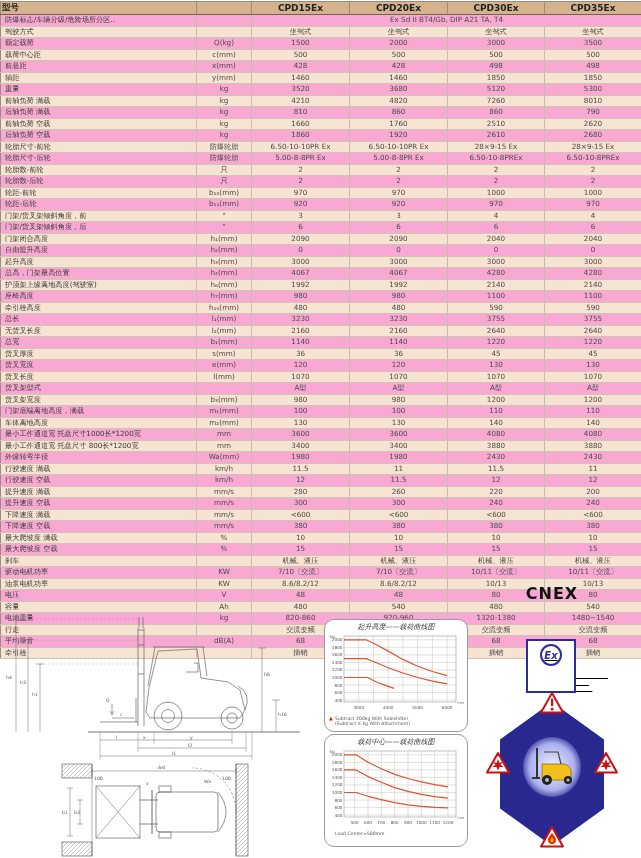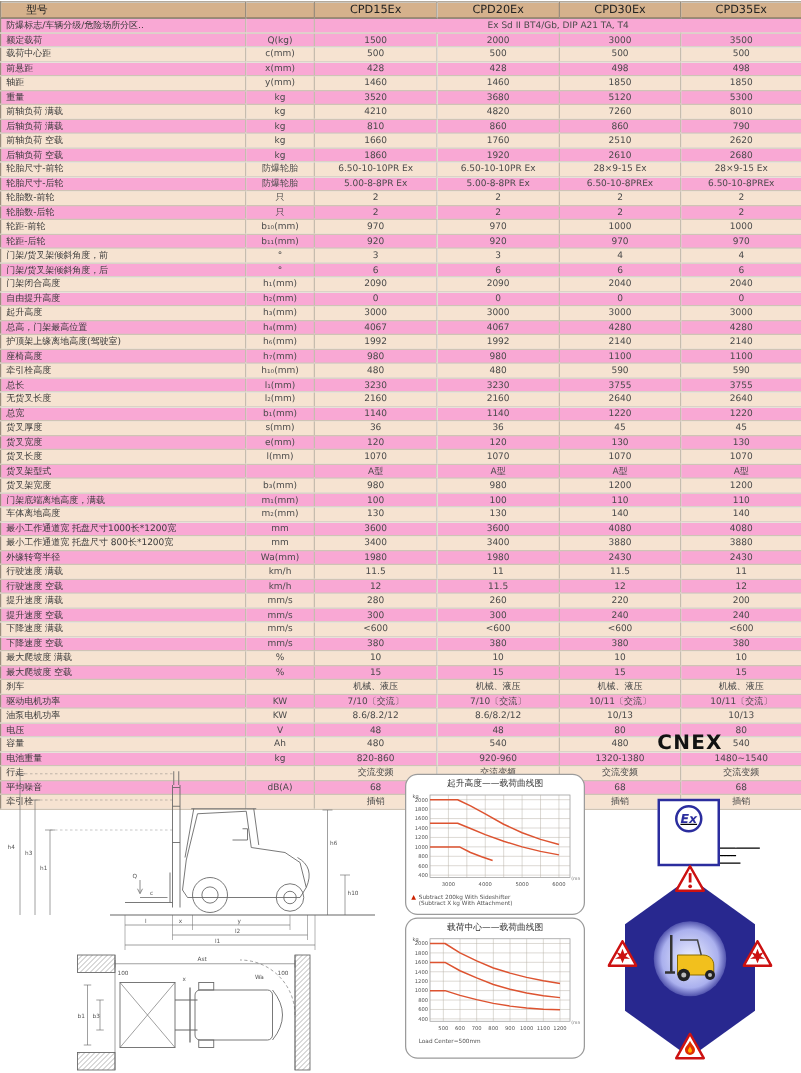--- a/index.html
+++ b/index.html
@@ -4,33 +4,33 @@
 <style>
   html,body{margin:0;padding:0;}
   body{width:641px;height:858px;background:#fff;font-family:"DejaVu Sans","Liberation Sans",sans-serif;position:relative;overflow:hidden;}
   .page{position:absolute;inset:0;}
 
   
   #spec-table{position:absolute;top:1px;left:0;border-collapse:collapse;table-layout:fixed;width:641px;border:1px solid #9a8d7c;}
   #spec-table th,#spec-table td{padding:0;margin:0;overflow:hidden;white-space:nowrap;font-weight:normal;}
   #spec-table thead tr{height:13px;background:#d5b18c;}
   #spec-table thead th{border-bottom:1px solid #6f6354;border-left:1px solid #9a8d7c;font-size:8.5px;color:#222;}
-  #spec-table thead th.lbl{text-align:left;padding-left:20px;font-weight:normal;border-left:none;}
-  #spec-table thead th.model{font-weight:normal;font-size:9px;}
+  #spec-table thead th.lbl{text-align:left;padding-left:1px;font-weight:bold;border-left:none;}
+  #spec-table thead th.model{font-weight:bold;font-size:9px;}
   #spec-table tbody tr{height:10.69px;}
   #spec-table tbody tr.peach{background:#f6e3d1;}
   #spec-table tbody tr.white{background:#f9a8d4;}
   #spec-table tbody td{font-size:7.2px;color:#4a4a4a;border-bottom:1px solid #cfc4b5;border-left:1px solid #c6bcae;text-align:center;line-height:10.5px;}
   #spec-table tbody td.lbl{text-align:left;padding-left:4px;color:#3a3a3a;border-left:none;}
 
   
   .chart-box{position:absolute;left:324px;width:144px;height:113px;background:#fff;border:1.2px solid #9b9b9b;border-radius:10px;box-sizing:border-box;padding-top:3px;}
   #chart-box-1{top:619px;}
   #chart-box-2{top:734px;}
-  .chart-title{font-size:7px;color:#333;text-align:center;letter-spacing:0;line-height:9px;}
+  .chart-title{font-size:7px;color:#333;text-align:center;letter-spacing:0;line-height:9px;font-style:italic;}
   .plot{display:block;margin:0 auto;}
   .chart-note{font-size:4.6px;color:#555;padding-left:10px;line-height:5.4px;position:relative;}
   .note-icon{position:absolute;left:4px;top:0;color:#cc2200;font-size:5px;}
 
   
   #cnex-logo{position:absolute;left:512px;top:584px;width:80px;text-align:center;font-size:16px;font-weight:900;color:#121212;letter-spacing:1px;}
   #ex-badge{position:absolute;left:526px;top:639px;width:50px;height:54px;border:2.5px solid #2b2d9e;background:#fff;box-sizing:border-box;text-decoration:underline;}
   .badge-top{height:28px;display:flex;align-items:center;justify-content:center;}
   .badge-circle{width:22px;height:22px;border:2.5px solid #2b2d9e;border-radius:50%;color:#2b2d9e;font-weight:bold;font-style:italic;font-size:10px;display:flex;align-items:center;justify-content:center;box-sizing:border-box;}
   .badge-bottom{background:#2b2d9e;color:#fff;text-align:center;height:21px;margin-left:48px;}
@@ -73,20 +73,28 @@
         <th class="model">CPD20Ex</th>
         <th class="model">CPD30Ex</th>
         <th class="model">CPD35Ex</th>
       </tr>
     </thead>
     <tbody id="spec-tbody">
         <tr class="white">
           <td class="lbl">防爆标志/车辆分级/危险场所分区..</td>
           <td class="unit"></td>
           <td class="val" colspan="4">Ex Sd II BT4/Gb, DIP A21 TA, T4</td>
+        </tr>
+        <tr class="peach">
+          <td class="lbl">驾驶方式</td>
+          <td class="unit"></td>
+          <td class="val">坐驾式</td>
+          <td class="val">坐驾式</td>
+          <td class="val">坐驾式</td>
+          <td class="val">坐驾式</td>
         </tr>
         <tr class="white">
           <td class="lbl">额定载荷</td>
           <td class="unit">Q(kg)</td>
           <td class="val">1500</td>
           <td class="val">2000</td>
           <td class="val">3000</td>
           <td class="val">3500</td>
         </tr>
         <tr class="peach">

